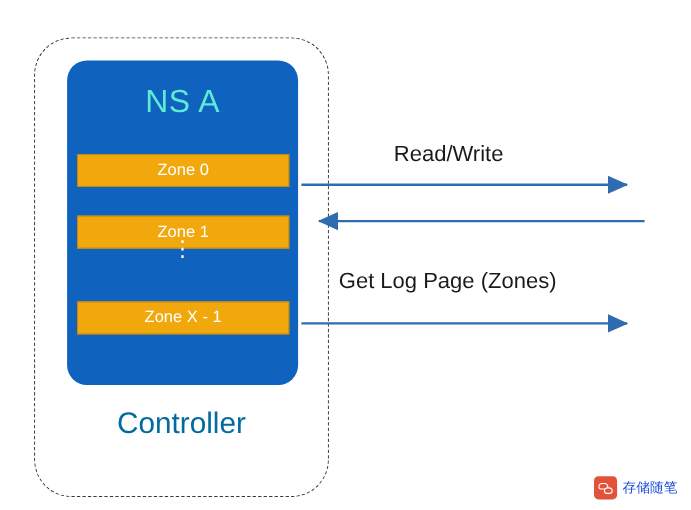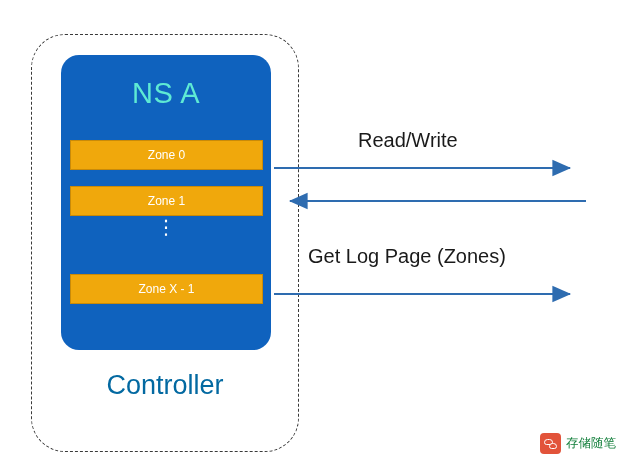--- a/index.html
+++ b/index.html
@@ -58,26 +58,26 @@
   
   .zone {
     position: absolute;
     left: 70px;
     width: 193px;
     height: 30px;
     background: #f0a80c;
     border: 1.2px solid #c98a08;
     box-sizing: border-box;
     color: #ffffff;
-    font-size: 12px;
+    font-size: 15px;
     text-align: center;
     line-height: 28px;
   }
   .zone-0 { top: 140px; }
-  .zone-1 { top: 186px; }
+  .zone-1 { top: 196px; }
   .zone-x { top: 274px; }
 
   .vdots {
     position: absolute;
     left: 61px;
     top: 222px;
     width: 210px;
     text-align: center;
     color: #ffffff;
     font-size: 20px;
@@ -148,21 +148,21 @@
     left: 9px;
     top: 10px;
     width: 8px;
     height: 6px;
     border: 1.6px solid #ffffff;
     border-radius: 4px 4px 3px 3px;
     box-sizing: border-box;
     background: #e2533a;
   }
   .wm-text {
-    color: #15803d;
+    color: #1d4ed8;
     font-size: 12.5px;
   }
 </style>
 </head>
 <body>
 
 <div id="canvas">
 
   <div class="controller-box"></div>
 

